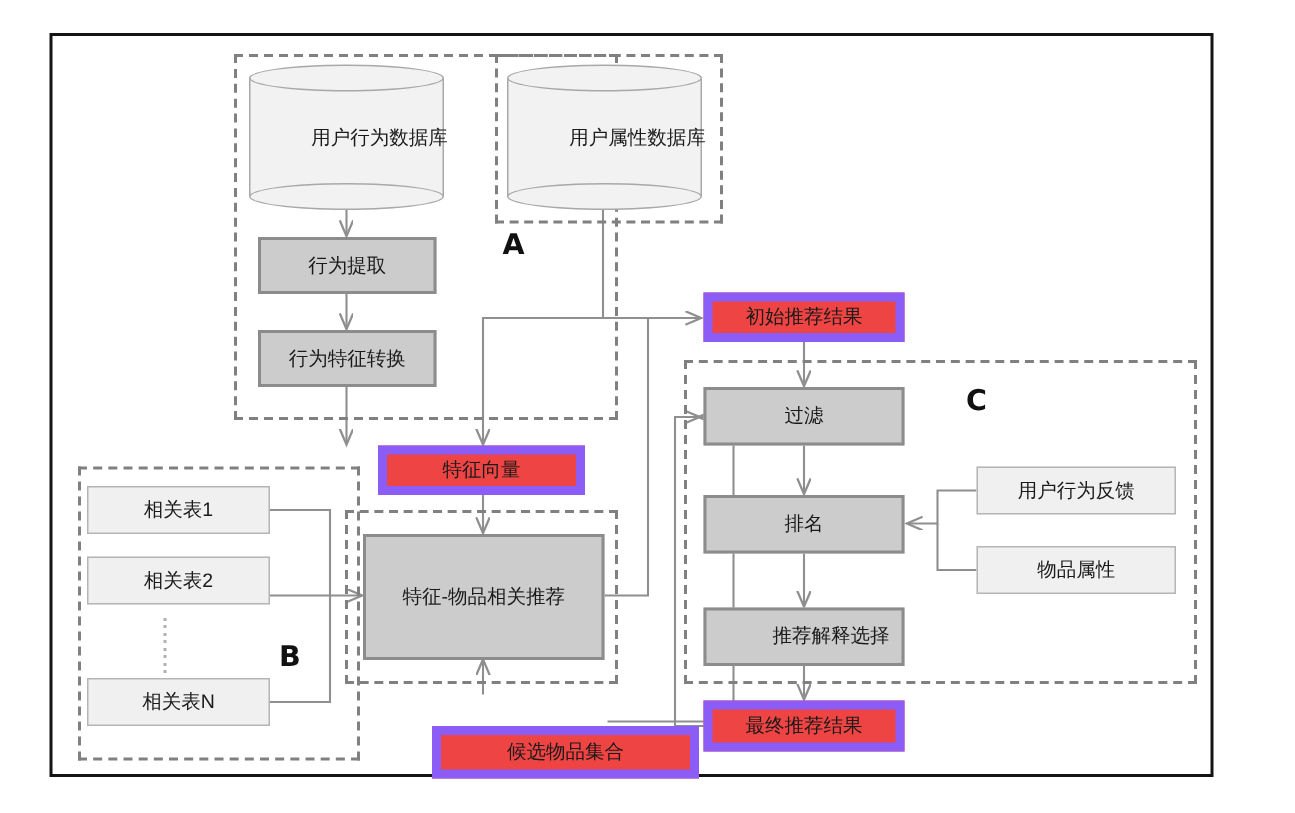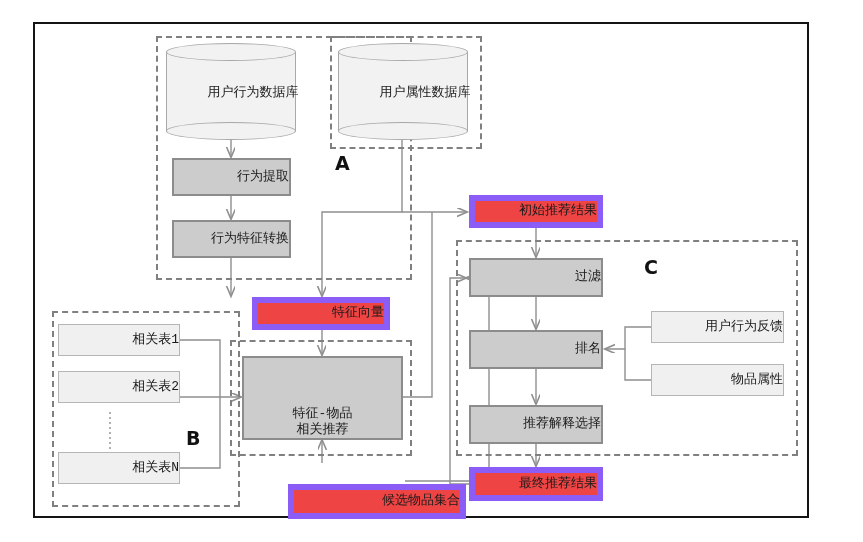--- a/index.html
+++ b/index.html
@@ -40,26 +40,26 @@
     font-size: 19px;
     color: #111111;
     font-family: "DejaVu Sans", "Liberation Sans", sans-serif;
   }
   
   .node {
     position: absolute;
     box-sizing: border-box;
     display: flex;
     align-items: center;
-    justify-content: flex-end;
+    justify-content: center;
     text-align: center;
     font-size: 13px;
     color: #1a1a1a;
     line-height: 1.25;
-    font-family: Liberation Mono, monospace;
+    font-family: Liberation Sans, sans-serif;
   }
   .node.light {
     background: #ef4444;
     border: 6px solid #8b5cf6;
   }
   .node.lighter {
     background: #f0f0f0;
     border: 1px solid #b5b5b5;
   }
   .node.dark {
@@ -230,21 +230,21 @@
     <span>相关表2</span>
   </div>
 
   <div style="position:absolute; left:109px; top:412px; width:2px; height:38px;
               background:repeating-linear-gradient(to bottom,#b0b0b0 0 2px,transparent 2px 5px);"></div>
 
   <div class="node lighter" style="left:58px; top:452px; width:122px; height:32px;">
     <span>相关表N</span>
   </div>
 
-  <div class="node dark" style="left:242px; top:356px; width:161px; height:84px; flex-direction:column;">
+  <div class="node dark" style="left:242px; top:356px; width:161px; height:84px; ">
     <span>特征-物品</span>
     <span>相关推荐</span>
   </div>
 
   <div class="node light" style="left:252px; top:484px; width:178px; height:35px;margin-left:36px;">
     <span>候选物品集合</span>
   </div>
 
   <div class="node light" style="left:469px; top:195px; width:134px; height:33px;">
     <span>初始推荐结果</span>

